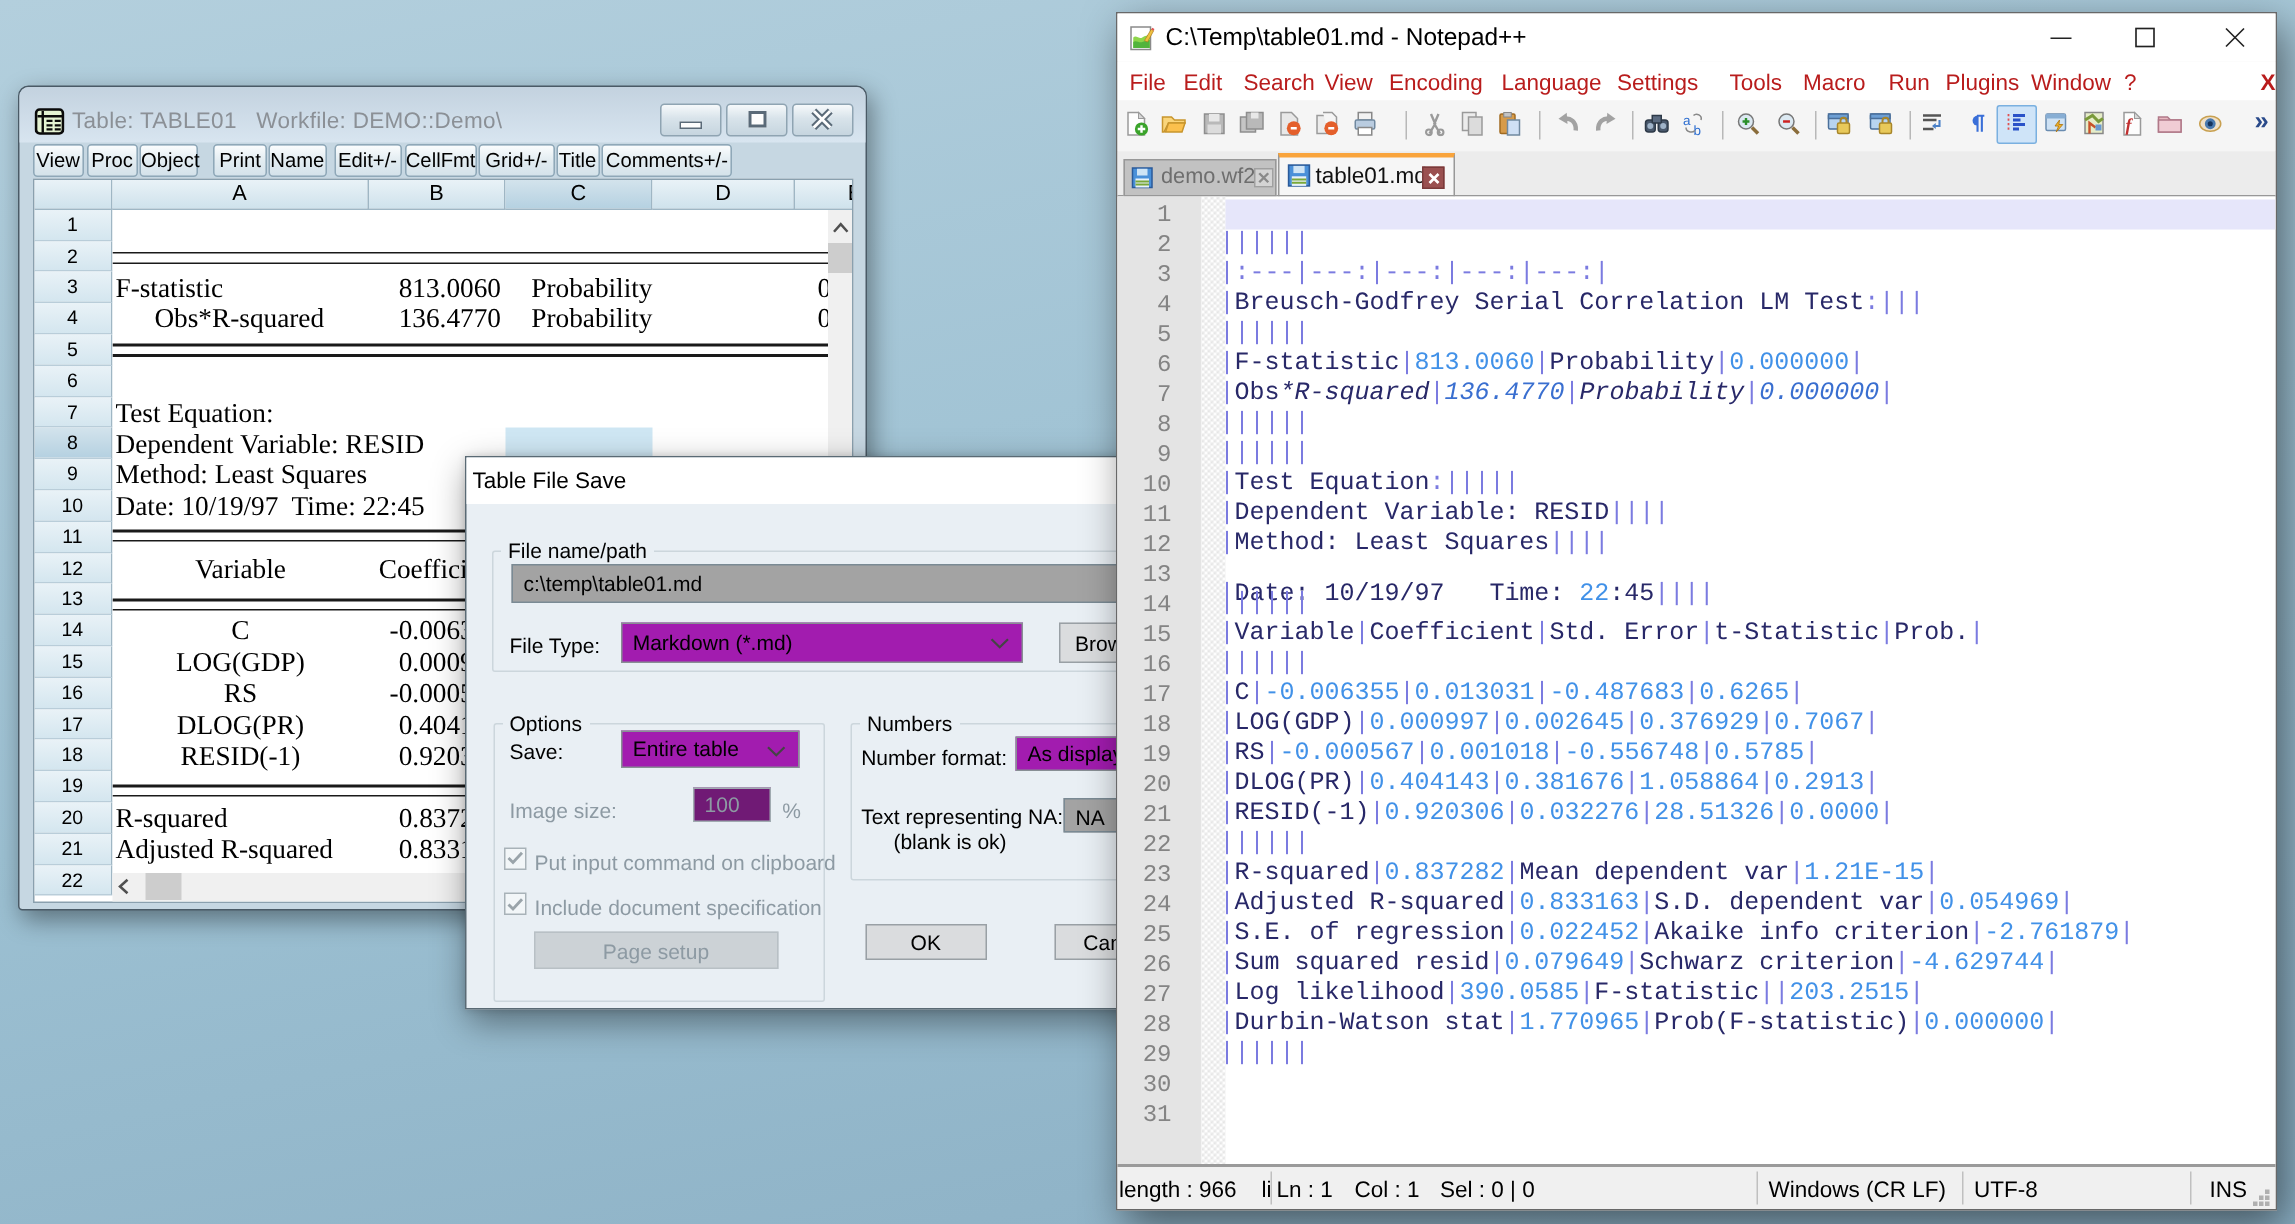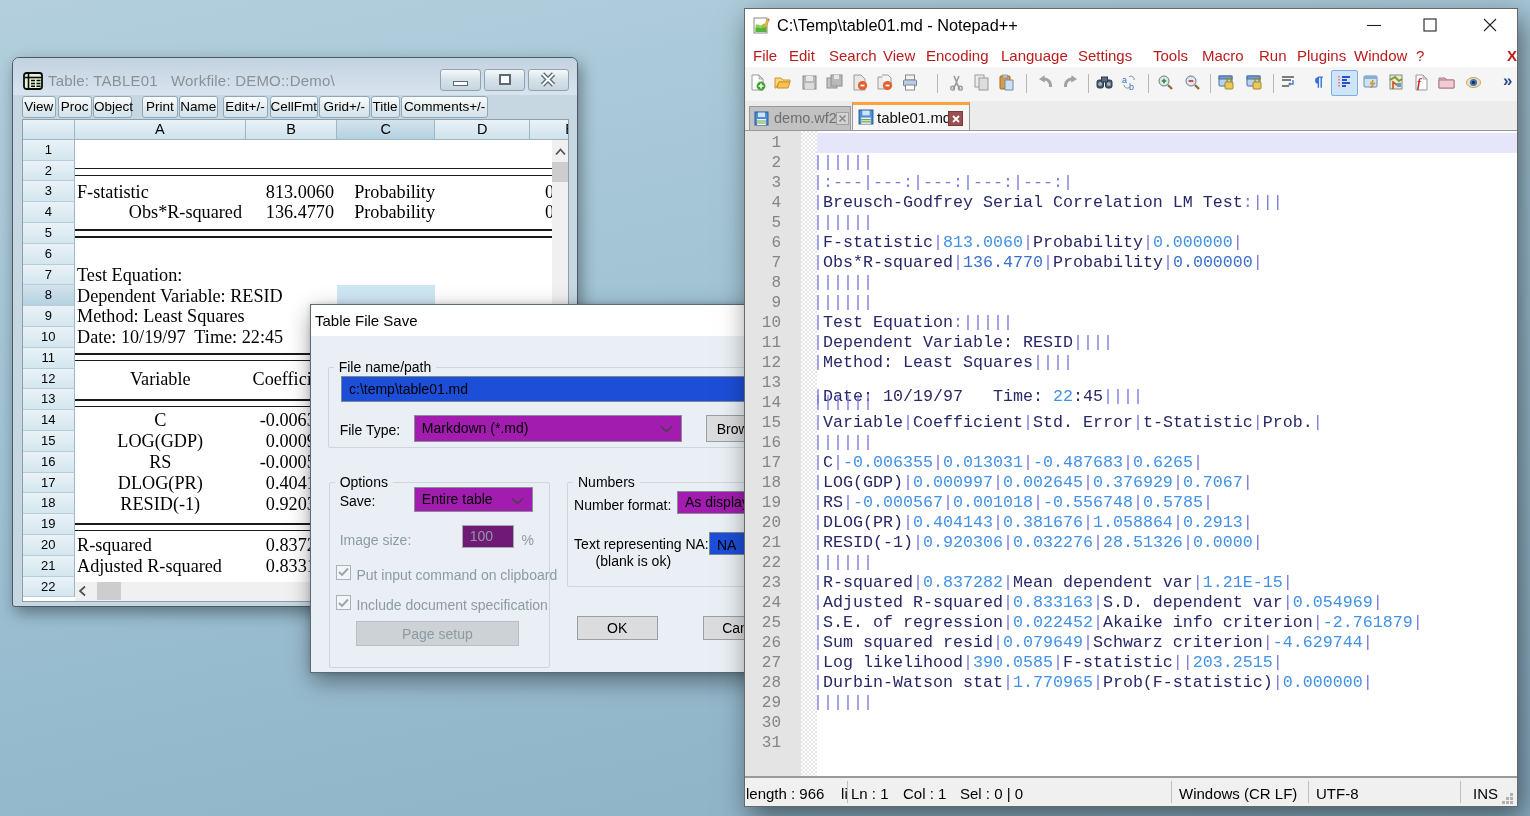--- a/index.html
+++ b/index.html
@@ -36,21 +36,21 @@
 #evvth{position:absolute;left:0;top:22px;width:17px;height:20px;background:#cdcdcd}
 #evhsb{position:absolute;left:51.5px;top:461.5px;width:477.2px;height:19px;background:#f0f0f0}
 #evhth{position:absolute;left:22.5px;top:0;width:24px;height:18px;background:#cdcdcd}
 
 #dlg{position:absolute;left:309.5px;top:304.4px;width:620px;height:369px;background:#e9eff4;
   border:1px solid #5a6a74;box-shadow:2px 8px 22px rgba(0,0,0,.42),0 0 5px rgba(0,0,0,.15);font-size:14px;color:#000}
 #dlgtbar{position:absolute;left:0;top:0;width:100%;height:31px;background:#fff}
 #dlgtitle{position:absolute;left:4.5px;top:6.5px;font-size:15px;color:#000}
 .grp{position:absolute;border:1px solid #ccd6dc;border-radius:2px}
 .grp legend{font-size:14px;color:#000;margin-left:5px;padding:0 5px}
-.txt{position:absolute;background:#1d4ed8;border:1px solid #7a8a94;font-size:14px;line-height:24px}
+.txt{position:absolute;background:#a3a3a3;border:1px solid #7a8a94;font-size:14px;line-height:24px}
 .txt span{padding-left:7px}
 .lbl{position:absolute;font-size:14px;color:#000;white-space:nowrap}
 .lbl.dis{color:#8d9aa3}
 .combo{position:absolute;background:#a21caf;border:1px solid #888f94;font-size:14px;padding-left:7px;white-space:nowrap;overflow:hidden}
 .combo .cv{position:absolute;right:8px;top:9px}
 .pbtn{position:absolute;background:#dadcde;border:1px solid #99a0a5;font-size:14px;display:flex;align-items:center;justify-content:center;white-space:nowrap;overflow:hidden}
 .pbtn.dis{background:#ccd2d6;color:#8d9aa3;border-color:#b8c0c5}
 .numf{position:absolute;background:#701a75;border:1px solid #a0aab0;font-size:14px;color:#8d9aa3;padding-left:7px;line-height:21px}
 .cb{position:absolute;width:14.5px;height:14.5px;background:#f2f6f8;border:1px solid #a8b2b8;display:flex;align-items:center;justify-content:center}
 
@@ -77,21 +77,21 @@
 #tab2 .fl{position:absolute;left:5px;top:4px}
 .tx2{position:absolute;left:95px!important;top:6px!important;width:15px;height:15px;background:#9a5050;border:1px solid #7a3a3a;display:flex;align-items:center;justify-content:center}
 #editor{position:absolute;left:0;top:122px;width:772px;height:645px;background:#fff;overflow:hidden}
 #gutter{position:absolute;left:0;top:0;width:56px;height:100%;background:#e4e4e4}
 #margin2{position:absolute;left:56px;top:0;width:16px;height:100%;background:#fdfdfd;background-image:linear-gradient(45deg,#e6e6e6 25%,transparent 25%,transparent 75%,#e6e6e6 75%),linear-gradient(45deg,#e6e6e6 25%,transparent 25%,transparent 75%,#e6e6e6 75%);background-size:4px 4px;background-position:0 0,2px 2px}
 #curline{position:absolute;left:72px;top:2px;width:700px;height:20px;background:#e6e6fa}
 .ln{position:absolute;width:36px;text-align:right;font-family:"Liberation Mono",monospace;font-size:16px;color:#848484;line-height:20px}
 .el{position:absolute;left:68px;font-family:"Liberation Mono",monospace;font-size:16.67px;line-height:20px;color:#282868;white-space:pre}
 .el .p{color:#7b7be0}
 .el .n{color:#4191e8}
-.el .it{}
+.el .it{font-style:italic}
 .el .ni{color:#3a6fd0}
 #statusbar{position:absolute;left:0;top:767px;width:772px;height:30px;background:#f0f0f0;border-top:2px solid #9a9a9a}
 .stx{position:absolute;top:7px;font-size:15px;color:#000;white-space:nowrap}
 .ssep{position:absolute;top:3px;width:1px;height:22px;background:#c0c0c0}
 #grip{position:absolute;left:755px;top:13px}
 </style></head>
 <body>
 <div id="desk">
   <div id="ev">
     <div id="evtitle">
@@ -154,21 +154,21 @@
         <div class="rh" style="top:373.4px">18</div>
         <div class="rh" style="top:394.2px">19</div>
         <div class="rh" style="top:415.0px">20</div>
         <div class="rh" style="top:435.8px">21</div>
         <div class="rh" style="top:456.6px">22</div>
       <div id="evbody">
         <div id="c8sel"></div>
           <div class="tc" style="top:41.8px;left:2.5px;width:165px;text-align:left">F-statistic</div>
           <div class="tc" style="top:41.8px;left:171.5px;width:88px;text-align:right">813.0060</div>
           <div class="tc" style="top:41.8px;left:262.5px;width:98px;text-align:right">Probability</div>
-          <div class="tc" style="top:62.6px;left:2.5px;width:165px;text-align:right">Obs*R-squared</div>
+          <div class="tc" style="top:62.6px;left:2.5px;width:165px;text-align:center">Obs*R-squared</div>
           <div class="tc" style="top:62.6px;left:171.5px;width:88px;text-align:right">136.4770</div>
           <div class="tc" style="top:62.6px;left:262.5px;width:98px;text-align:right">Probability</div>
           <div class="tc" style="top:125.0px;left:2.5px;width:300px;text-align:left">Test Equation:</div>
           <div class="tc" style="top:145.8px;left:2.5px;width:300px;text-align:left">Dependent Variable: RESID</div>
           <div class="tc" style="top:166.6px;left:2.5px;width:300px;text-align:left">Method: Least Squares</div>
           <div class="tc" style="top:187.4px;left:2.5px;width:300px;text-align:left">Date: 10/19/97  Time: 22:45</div>
           <div class="tc" style="top:229.0px;left:0px;width:171.5px;text-align:center">Variable</div>
           <div class="tc" style="top:229.0px;left:171.5px;width:88px;text-align:right">Coefficient</div>
           <div class="tc" style="top:270.6px;left:0px;width:171.5px;text-align:center">C</div>
           <div class="tc" style="top:291.4px;left:0px;width:171.5px;text-align:center">LOG(GDP)</div>

